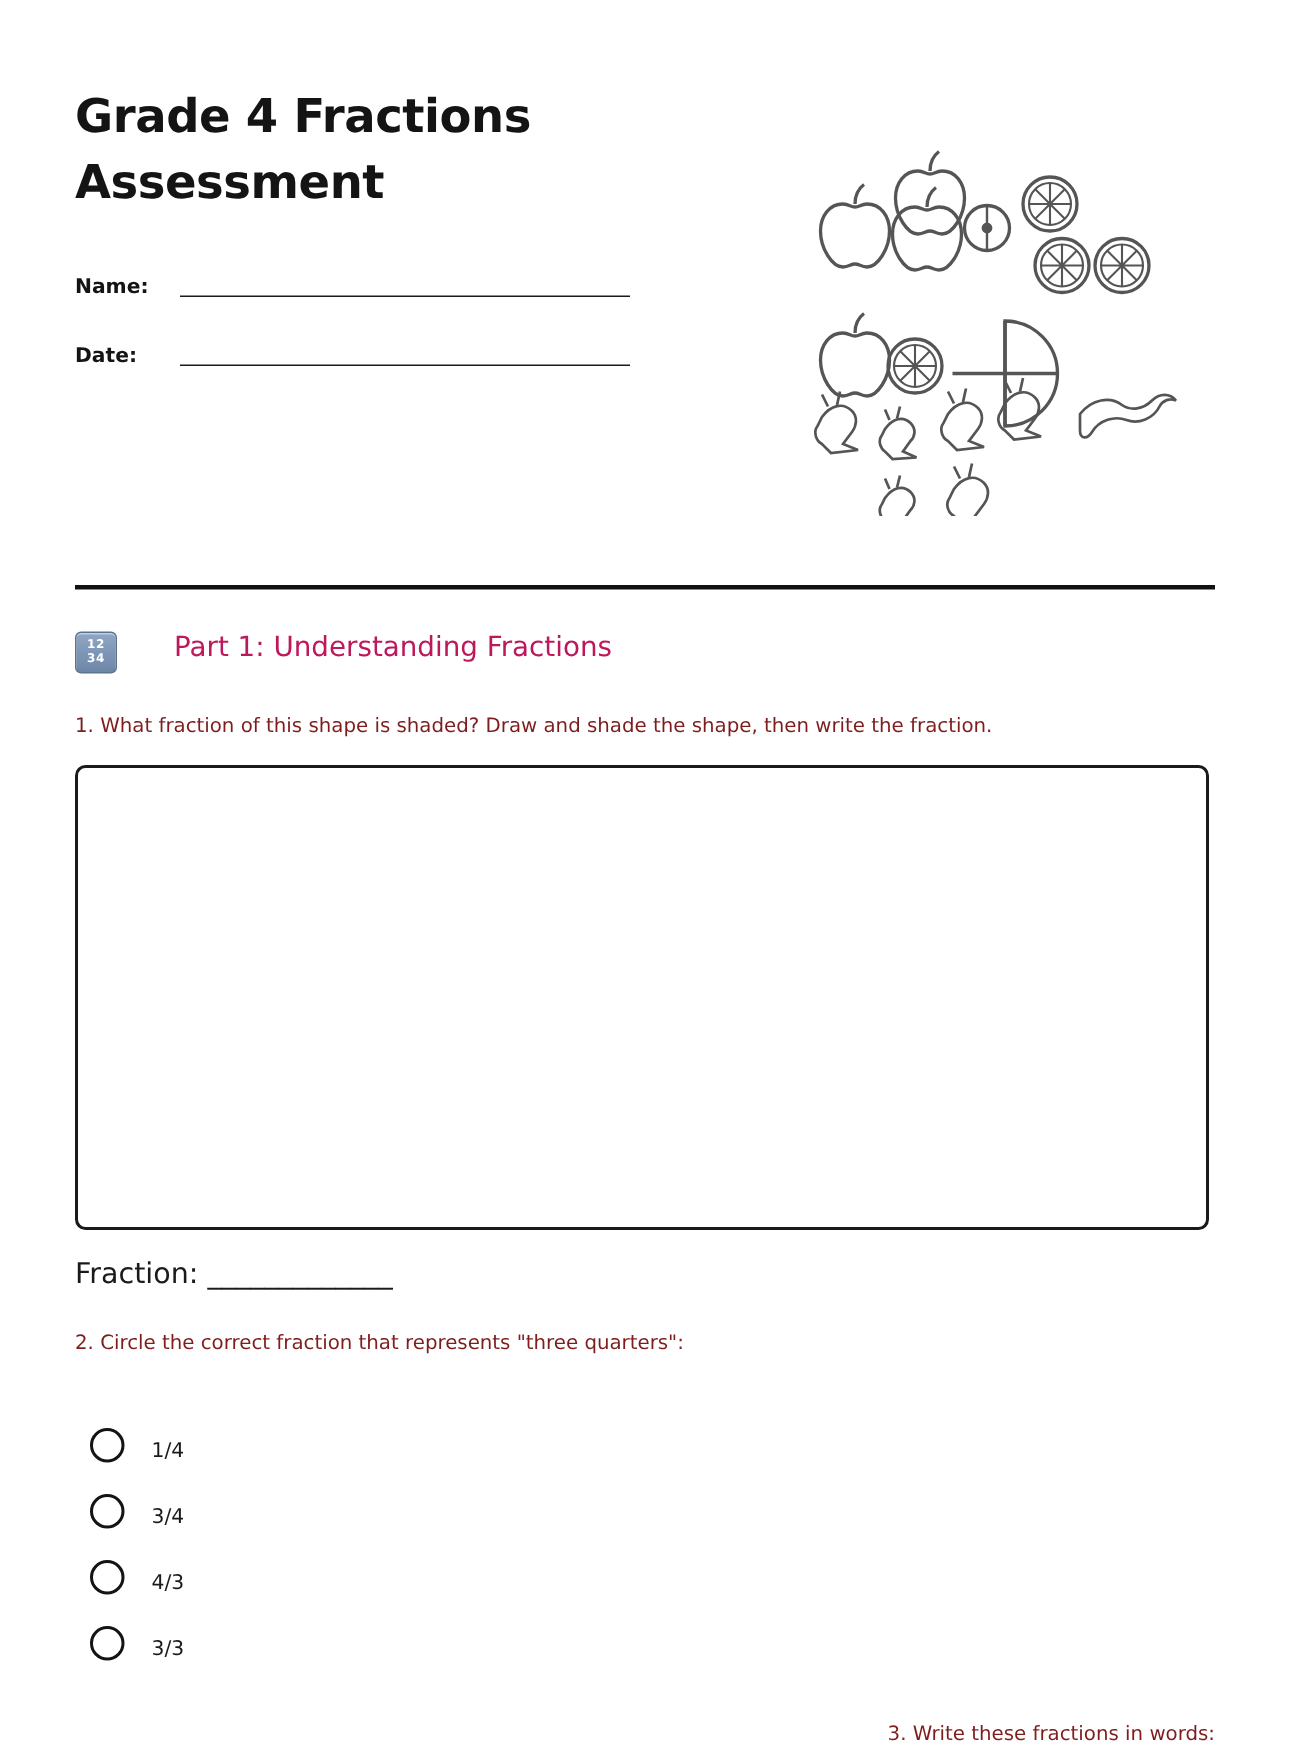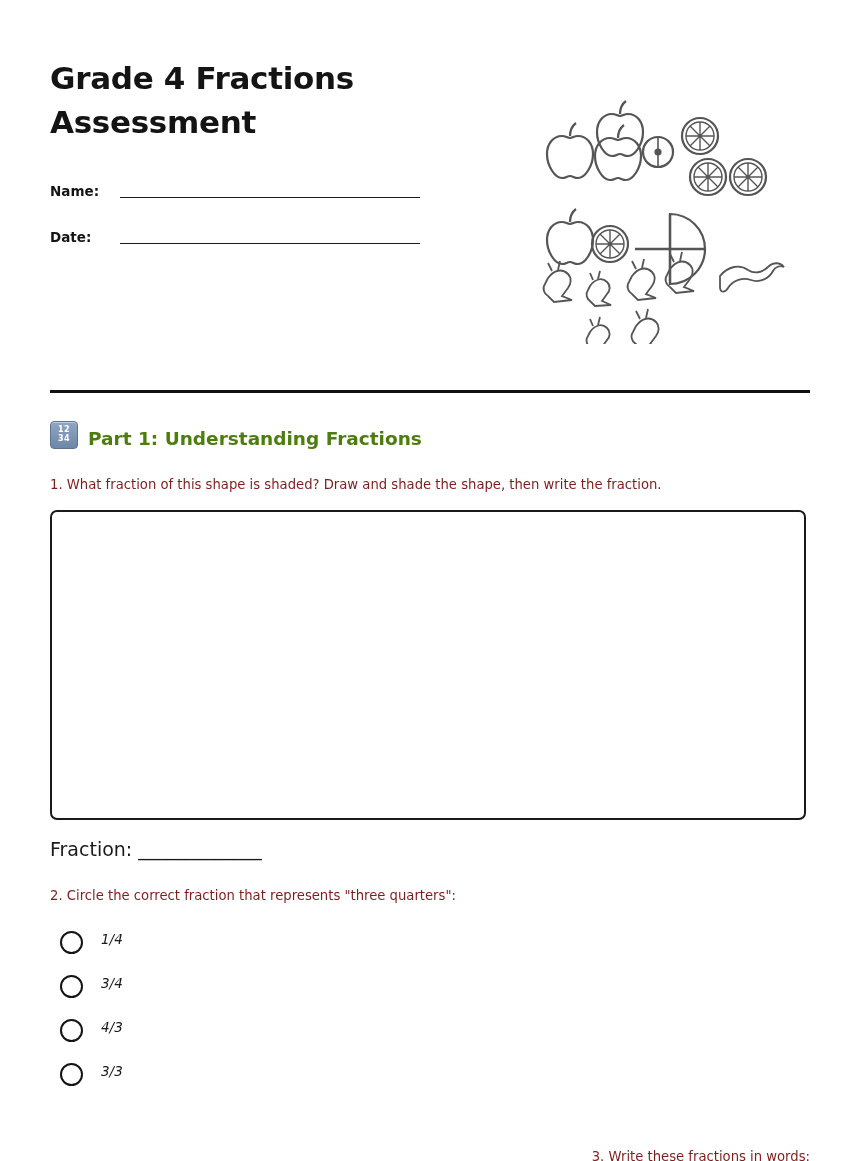--- a/index.html
+++ b/index.html
@@ -67,22 +67,23 @@
   }
   
   .divider {
     border-top: 3px solid #111;
     margin-top: 46px;
     width: 760px;
   }
   
   .section-head {
     display: flex;
-    align-items: flex-end;
+    align-items: flex-start;
     margin-top: 28px;
+    gap: 28px;
   }
   .num-icon {
     width: 26px;
     height: 26px;
     border-radius: 4px;
     background: linear-gradient(#8fa7c4, #6e87a8);
     border: 1px solid #5d7491;
     position: relative;
     margin-right: 10px;
     flex: none;
@@ -96,22 +97,22 @@
     font-size: 8px;
     font-weight: bold;
     color: #ffffff;
     line-height: 10px;
     letter-spacing: 0.5px;
   }
   .num-icon .top { top: 3px; }
   .num-icon .bot { top: 12px; }
   .section-title {
     font-size: 18.5px;
-    font-weight: bold;
-    color: #4d7c0f;
+    font-weight: normal;
+    color: #be185d;
   }
   
   .question {
     font-size: 13.2px;
     font-weight: normal;
     color: #7f1d1d;
     margin-top: 28px;
   }
   .answer-box {
     margin-top: 18px;
@@ -124,23 +125,22 @@
   .fraction-line {
     margin-top: 18px;
     font-size: 19px;
     color: #1a1a1a;
   }
   .choices {
     margin-top: 28px;
   }
   .choice {
     display: flex;
-    align-items: flex-start;
+    align-items: flex-end;
     height: 44px;
-    font-style: italic;
   }
   .bubble {
     width: 23px;
     height: 23px;
     border: 2.6px solid #141414;
     border-radius: 50%;
     margin-left: 10px;
     margin-right: 18px;
     flex: none;
     box-sizing: border-box;

